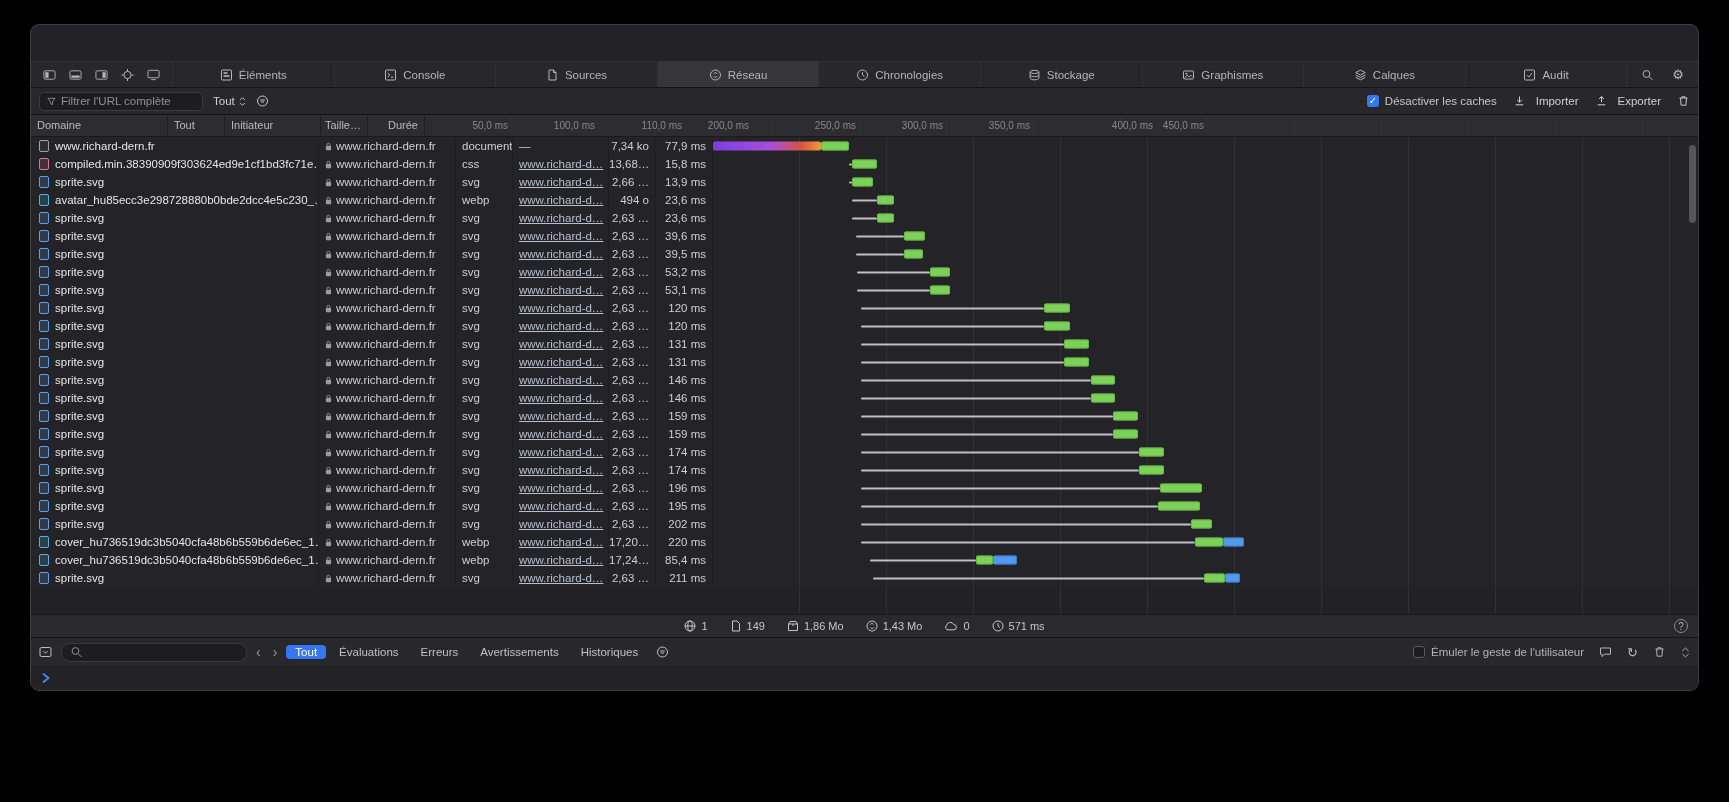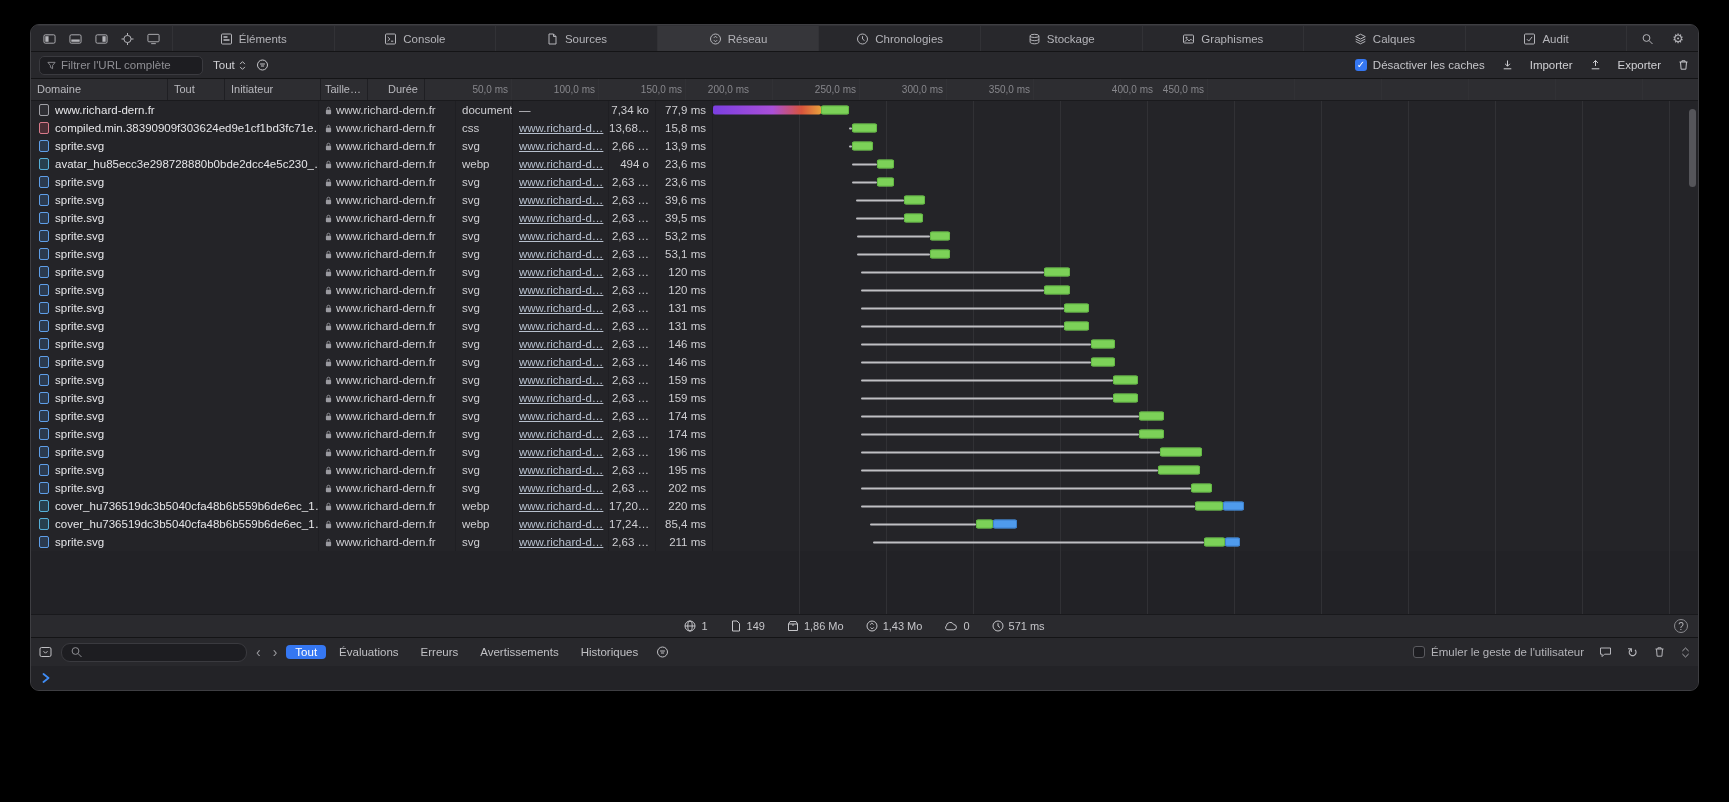--- a/index.html
+++ b/index.html
@@ -4,38 +4,38 @@
 <style>
   html,body{margin:0;padding:0;}
   body{width:1729px;height:802px;background:#000;font-family:"Liberation Sans",sans-serif;position:relative;overflow:hidden;}
   .window{position:absolute;left:30px;top:24px;width:1669px;height:667px;background:#232327;border:1px solid #3e3e42;border-radius:9px;box-sizing:border-box;overflow:hidden;display:flex;flex-direction:column;}
   
   .titlebar{height:26px;flex:none;position:relative;display:flex;align-items:center;justify-content:center;background:#252529;}
   .lights{position:absolute;left:11px;top:7px;display:flex;gap:8px;}
   .light{width:12px;height:12px;border-radius:50%;background:#57575b;}
   .title{font-size:12px;color:#9e9ea3;font-weight:bold;}
   
-  .tabbar{height:25px;flex:none;display:flex;align-items:stretch;background:#28282c;border-top:1px solid #323236;border-bottom:1px solid #141416;}
+  .tabbar{height:25px;flex:none;display:flex;align-items:stretch;background:#28282c;border-top:1px solid #323236;border-bottom:1px solid #141416;margin-top:36px;}
   .tool-cluster{display:flex;align-items:center;gap:13px;padding:0 12px;color:#b4b4b9;}
   .icon{display:inline-flex;align-items:center;justify-content:center;}
   .icon svg{width:13px;height:12px;display:block;}
   .tabs{flex:1;display:flex;align-items:stretch;}
   .tab{flex:1;display:flex;align-items:center;justify-content:center;gap:6px;color:#b4b4b9;font-size:11.5px;border-left:1px solid #323236;cursor:default;}
   .tab.active{background:#36363a;}
   .right-tools{display:flex;align-items:center;gap:18px;padding:0 14px;border-left:1px solid #323236;color:#b4b4b9;}
   .charicon{font-size:13px;line-height:13px;color:#b4b4b9;}
   
   .filterbar{height:26px;flex:none;display:flex;align-items:center;gap:10px;background:#28282c;border-bottom:1px solid #141416;padding:0 8px;font-size:11.5px;color:#c6c6ca;}
   .filter-input{display:flex;align-items:center;gap:5px;background:#1d1d21;border:1px solid #3a3a3f;border-radius:5px;height:17px;padding:0 7px;width:148px;color:#8f8f94;}
   .dropdown{display:flex;align-items:center;gap:4px;color:#d0d0d4;}
   .fb-right{margin-left:auto;display:flex;align-items:center;gap:16px;}
   .cb-group{display:flex;align-items:center;gap:6px;}
   .checkbox{width:12px;height:12px;border-radius:3px;background:#3577f2;color:#fff;font-size:10px;line-height:12px;text-align:center;flex:none;}
   .checkbox.unchecked{background:#1d1d21;border:1px solid #5a5a5f;box-sizing:border-box;}
-  .txtbtn{display:flex;align-items:center;gap:16px;color:#d0d0d4;}
+  .txtbtn{display:flex;align-items:center;gap:10px;color:#d0d0d4;}
   
   .netpanel{flex:1;min-height:0;display:flex;flex-direction:column;position:relative;}
   .thead{height:21px;flex:none;display:flex;line-height:21px;background:#2d2d31;border-bottom:1px solid #1a1a1d;font-size:11px;color:#b9b9be;}
   .cell{box-sizing:border-box;border-right:1px solid #1f1f23;overflow:hidden;white-space:nowrap;flex:none;}
   .c-name{width:288px;padding-left:8px;display:flex;align-items:center;gap:6px;}
   .c-domain{width:137px;padding-left:6px;display:flex;align-items:center;gap:4px;}
   .c-type{width:57px;padding-left:6px;}
   .c-init{width:96px;padding-left:6px;}
   .c-size{width:47px;padding-right:6px;text-align:right;}
   .c-dur{width:57px;padding-right:6px;text-align:right;}
@@ -268,21 +268,21 @@
         <div class="cell c-domain">
           <span>Domaine</span>
         </div>
         <div class="cell c-type"><span>Tout</span></div>
         <div class="cell c-init"><span>Initiateur</span></div>
         <div class="cell c-size"><span>Taille…</span></div>
         <div class="cell c-dur"><span>Durée</span></div>
         <div class="cell c-tl">
           <span class="tick" style="left:87px">50,0 ms</span>
           <span class="tick" style="left:174px">100,0 ms</span>
-          <span class="tick" style="left:261px">150,0 ms</span>
+          <span class="tick" style="left:261px">110,0 ms</span>
           <span class="tick" style="left:328px">200,0 ms</span>
           <span class="tick" style="left:435px">250,0 ms</span>
           <span class="tick" style="left:522px">300,0 ms</span>
           <span class="tick" style="left:609px">350,0 ms</span>
           <span class="tick" style="left:732px">400,0 ms</span>
           <span class="tick" style="left:783px">450,0 ms</span>
         </div>
       </div>
     <div class="trows">
         <div class="row">

